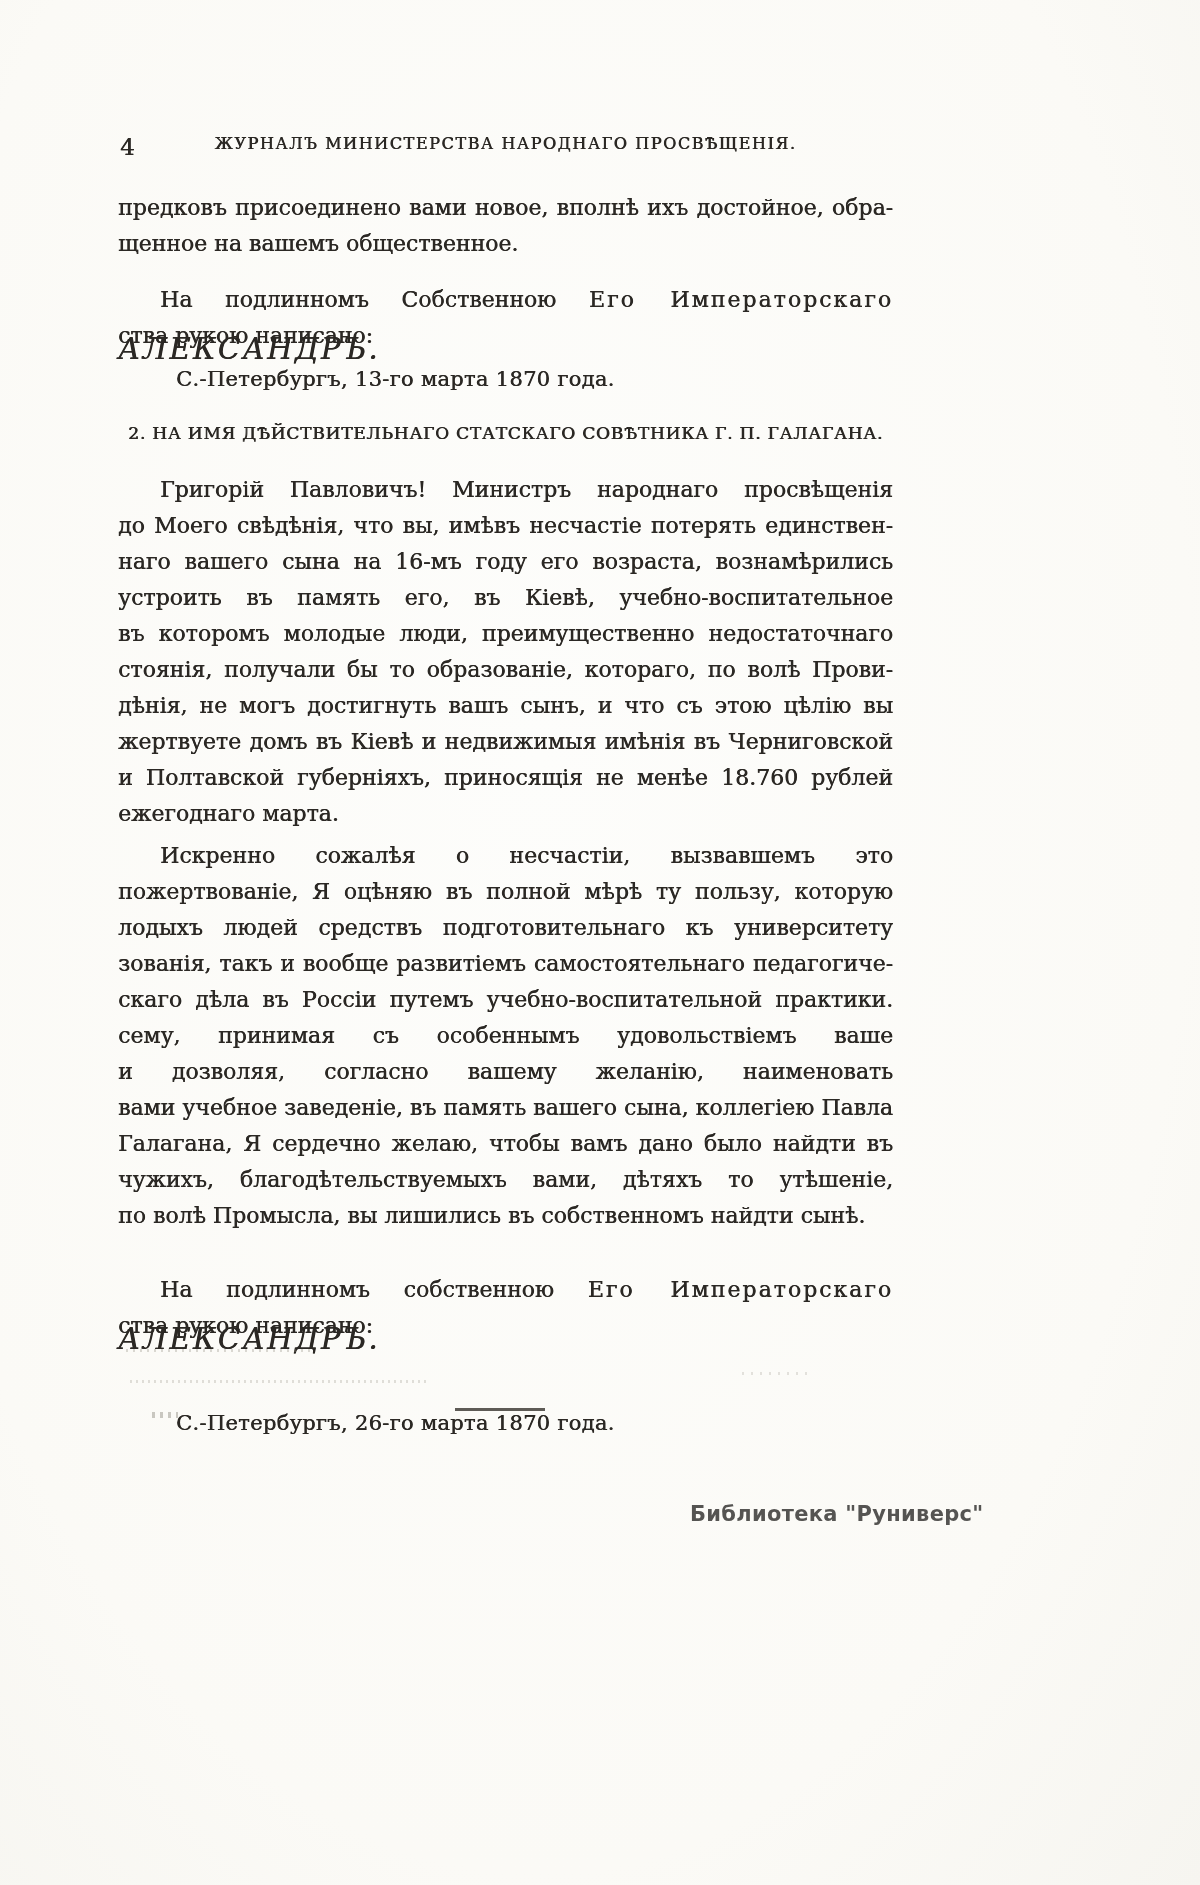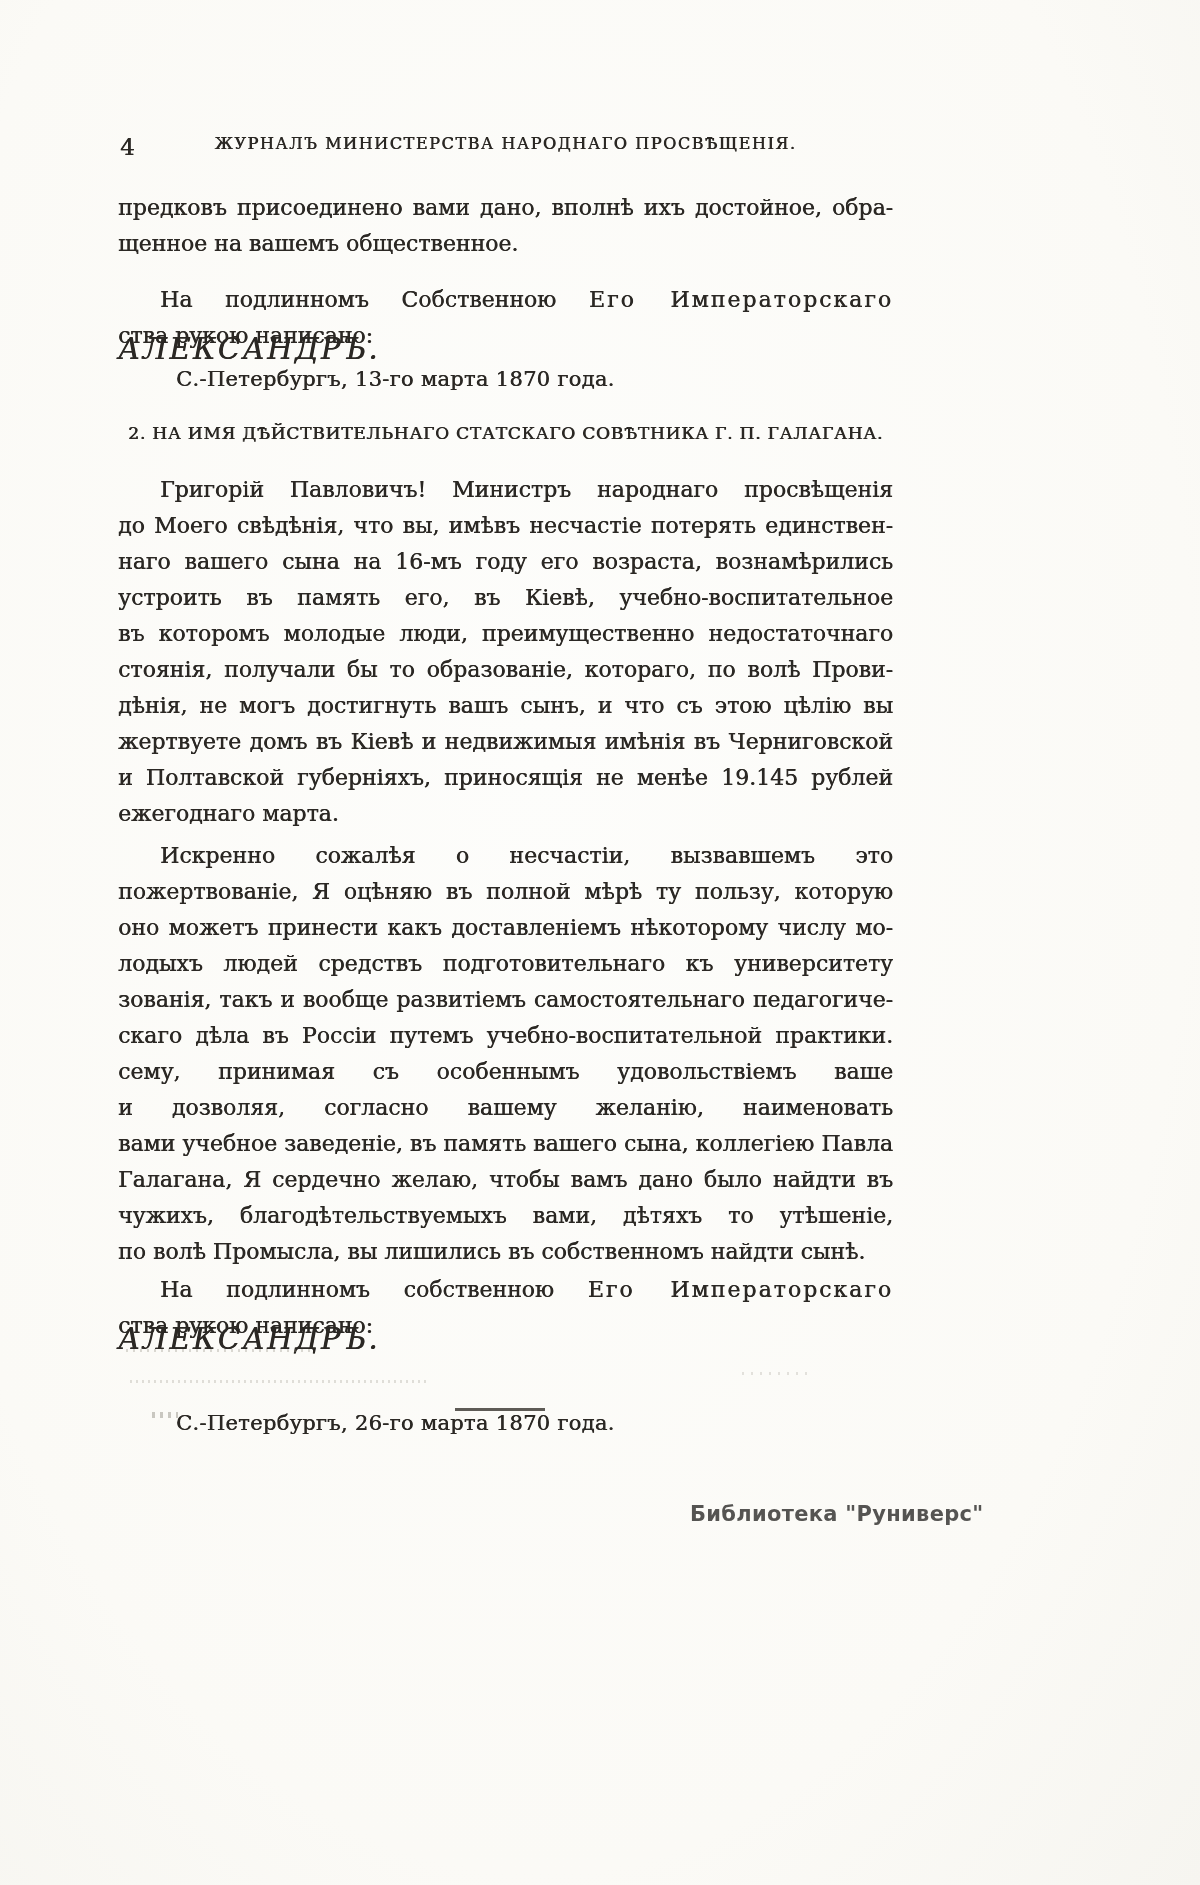--- a/index.html
+++ b/index.html
@@ -89,21 +89,21 @@
 <body>
 
 <div class="page">
 
   <div class="block runhead">
     <span class="pagenum">4</span>
     <span class="runtitle">ЖУРНАЛЪ МИНИСТЕРСТВА НАРОДНАГО ПРОСВѢЩЕНІЯ.</span>
   </div>
 
   <div class="block para" style="top:190px">
-      <div class="tl">предковъ присоединено вами дано, вполнѣ ихъ достойное, обра-</div>
+      <div class="tl">предковъ присоединено вами новое, вполнѣ ихъ достойное, обра-</div>
       <div class="tl">щенное на вашемъ общественное.</div>
     </div>
 
   <div class="block para att indent" style="top:282px">
     <div class="tl"><span>На подлинномъ Собственною</span> <span class="gesperrt">Его Императорскаго Величе-</span></div>
     <div class="tl">ства рукою написано:</div>
   </div>
 
   <div class="block sig" style="top:330px">АЛЕКСАНДРЪ.</div>
 
@@ -113,28 +113,27 @@
 
   <div class="block para indent" style="top:472px">
       <div class="tl">Григорій Павловичъ! Министръ народнаго просвѣщенія довелъ</div>
       <div class="tl">до Моего свѣдѣнія, что вы, имѣвъ несчастіе потерять единствен-</div>
       <div class="tl">наго вашего сына на 16-мъ году его возраста, вознамѣрились</div>
       <div class="tl">устроить въ память его, въ Кіевѣ, учебно-воспитательное заведеніе,</div>
       <div class="tl">въ которомъ молодые люди, преимущественно недостаточнаго со-</div>
       <div class="tl">стоянія, получали бы то образованіе, котораго, по волѣ Прови-</div>
       <div class="tl">дѣнія, не могъ достигнуть вашъ сынъ, и что съ этою цѣлію вы</div>
       <div class="tl">жертвуете домъ въ Кіевѣ и недвижимыя имѣнія въ Черниговской</div>
-      <div class="tl">и Полтавской губерніяхъ, приносящія не менѣе 19.145 рублей</div>
+      <div class="tl">и Полтавской губерніяхъ, приносящія не менѣе 18.760 рублей</div>
       <div class="tl">ежегоднаго марта.</div>
     </div>
 
   <div class="block para indent" style="top:838px">
       <div class="tl">Искренно сожалѣя о несчастіи, вызвавшемъ это значительное</div>
       <div class="tl">пожертвованіе, Я оцѣняю въ полной мѣрѣ ту пользу, которую</div>
-      <div class="tl">оно можетъ принести какъ доставленіемъ нѣкоторому числу мо-</div>
       <div class="tl">лодыхъ людей средствъ подготовительнаго къ университету обра-</div>
       <div class="tl">зованія, такъ и вообще развитіемъ самостоятельнаго педагогиче-</div>
       <div class="tl">скаго дѣла въ Россіи путемъ учебно-воспитательной практики. По-</div>
       <div class="tl">сему, принимая съ особеннымъ удовольствіемъ ваше пожертвованіе,</div>
       <div class="tl">и дозволяя, согласно вашему желанію, наименовать предполагаемое</div>
       <div class="tl">вами учебное заведеніе, въ память вашего сына, коллегіею Павла</div>
       <div class="tl">Галагана, Я сердечно желаю, чтобы вамъ дано было найдти въ</div>
       <div class="tl">чужихъ, благодѣтельствуемыхъ вами, дѣтяхъ то утѣшеніе, котораго,</div>
       <div class="tl">по волѣ Промысла, вы лишились въ собственномъ найдти сынѣ.</div>
     </div>

